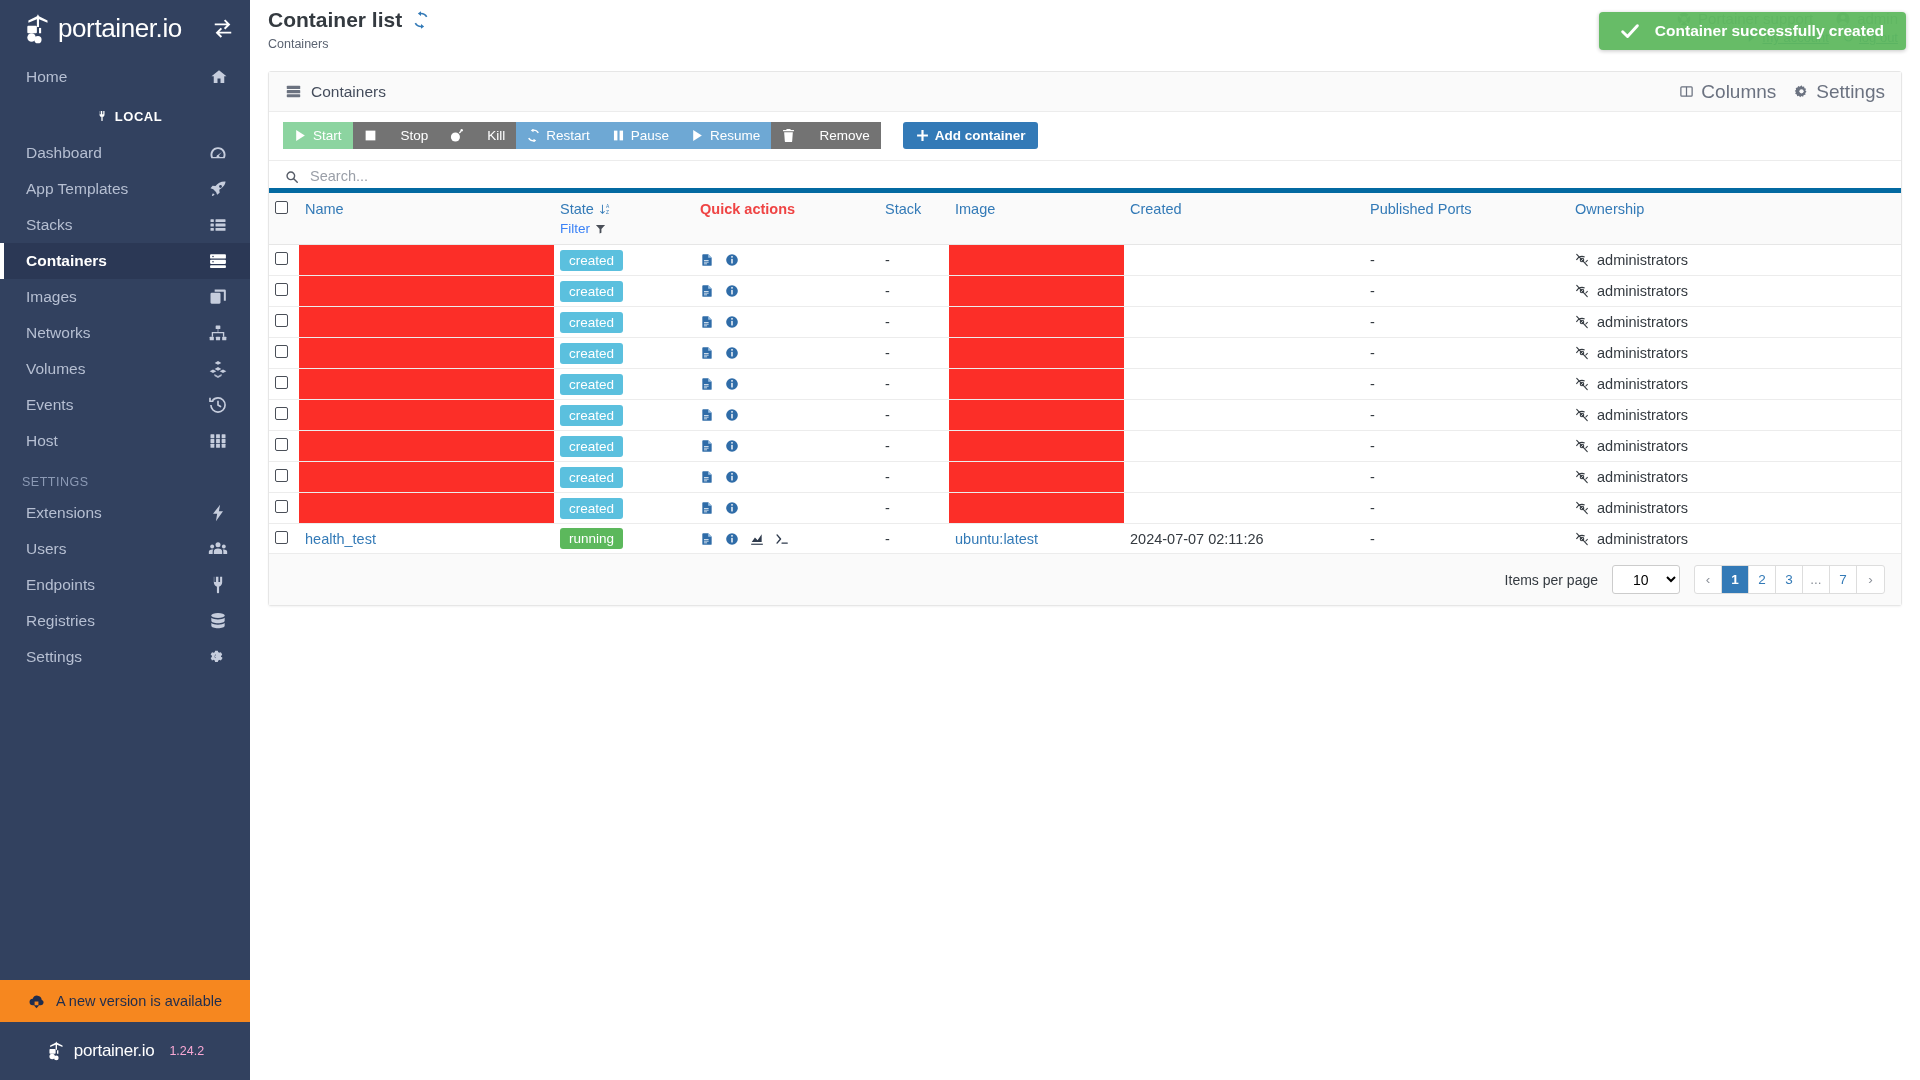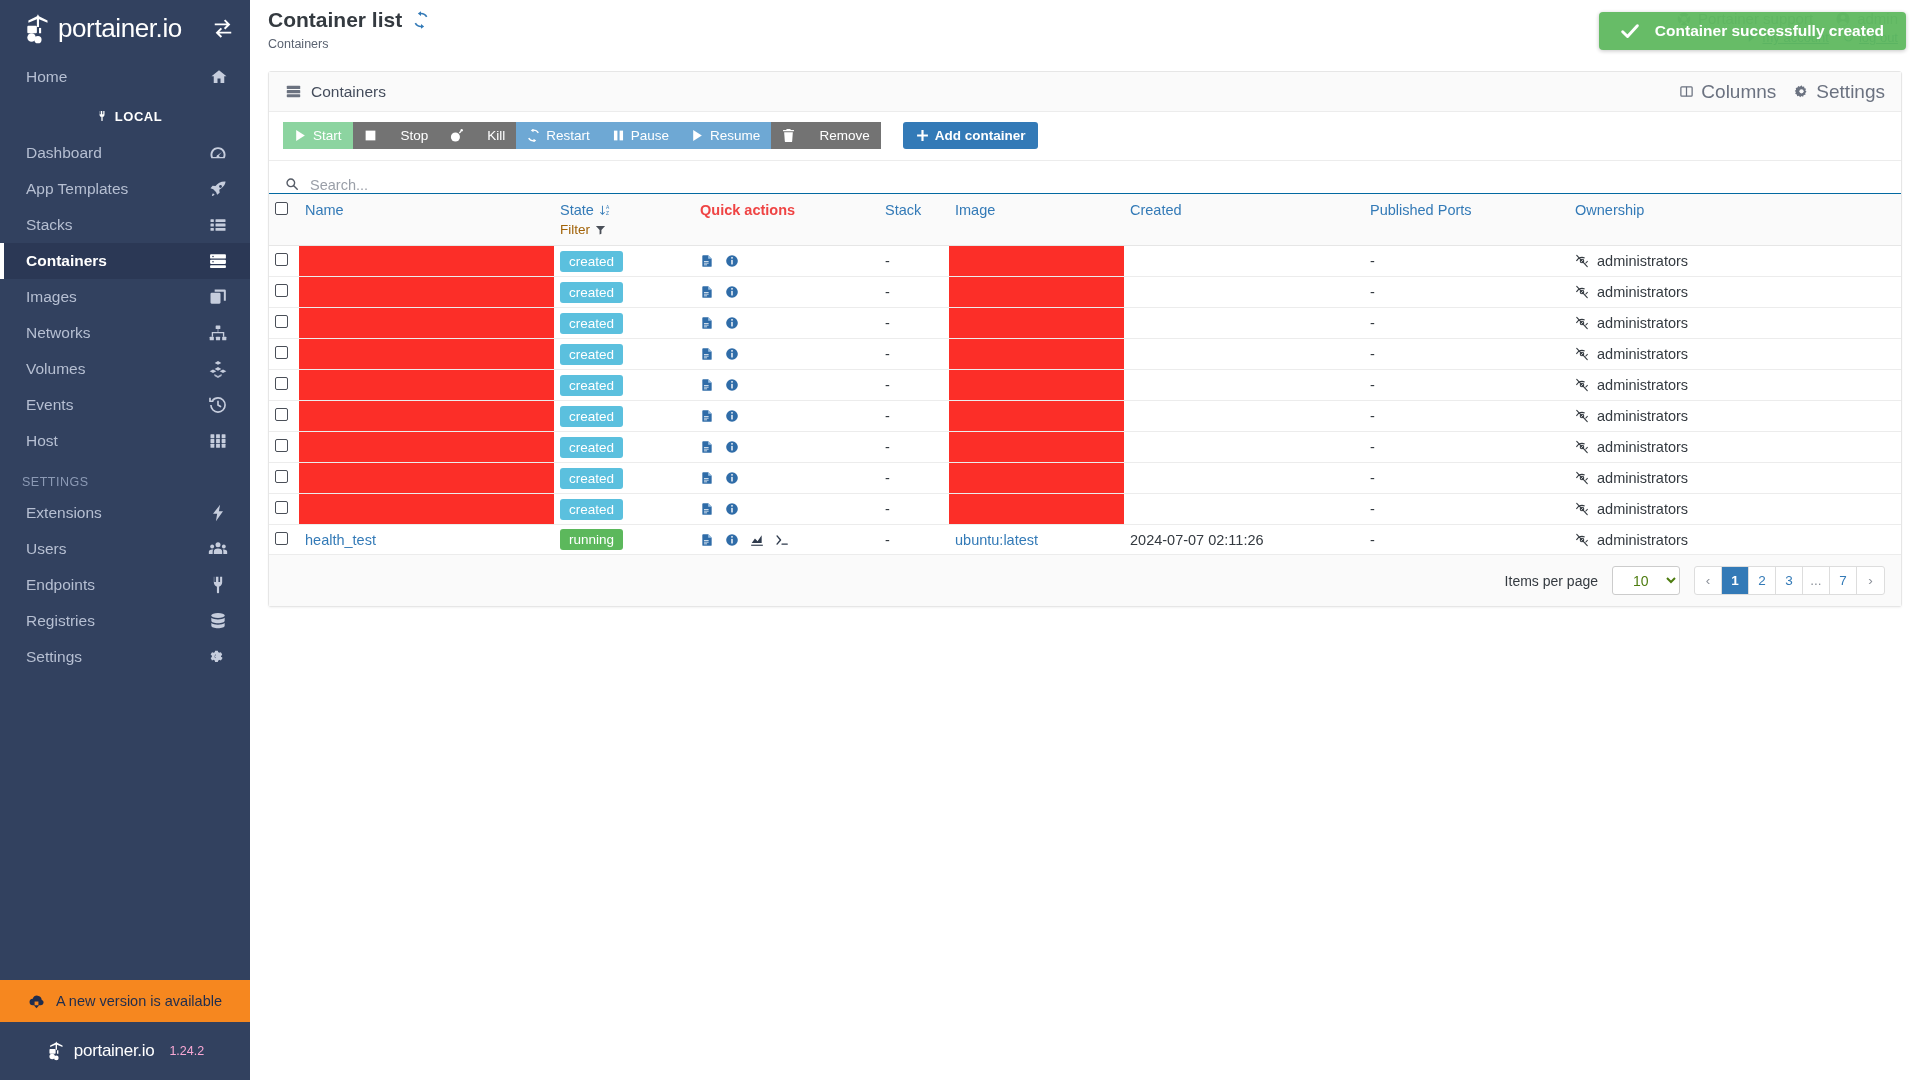--- a/index.html
+++ b/index.html
@@ -143,42 +143,42 @@
   .btn .ico { width: 13px; height: 13px; display: flex; }
   .btn.green { background: #8cd4a0; }
   .btn.red   { background: #737373; gap: 24px; }
   .btn.blue  { background: #6ea8d4; }
   .btn.primary {
     background: #337ab7; border-radius: 3px; margin-left: 22px; height: 27px;
     padding: 0 13px; font-weight: bold; font-size: 13.5px;
   }
 
   .searchrow {
-    height: 33px; border-top: 1px solid #ececec; border-bottom: 1px solid #0369a1;
-    display: flex; align-items: flex-start; padding: 16px 16px; gap: 11px;
+    height: 33px; border-top: 1px solid #ececec; border-bottom: 5px solid #0369a1;
+    display: flex; align-items: flex-end; padding: 4px 16px; gap: 11px;
   }
   .searchrow .ico { width: 14px; height: 14px; display: flex; color: #555b66; }
   .searchrow input {
     flex: 1; border: none; outline: none; font-size: 14.5px;
     color: #333; font-family: inherit; background: transparent;
   }
   .searchrow input::placeholder { color: #9a9fa8; }
 
   
   table.ctable { width: 100%; border-collapse: collapse; table-layout: fixed; }
   table.ctable th {
     background: #fafafa; text-align: left; font-weight: normal;
     font-size: 14.5px; color: #337ab7; padding: 8px 6px;
     vertical-align: top; border-bottom: 1px solid #e6e6e6;
   }
   table.ctable th.plain { color: #ef4444; font-weight: bold; }
   .th-inner { display: flex; align-items: center; gap: 5px; }
   .th-filter {
     display: flex; align-items: center; gap: 5px;
-    color: #a16207; font-size: 13.5px; margin-top: 4px;
+    color: #3b82f6; font-size: 13.5px; margin-top: 4px;
   }
   .th-filter .ico { width: 11px; height: 12px; display: flex; }
   .sortico { width: 13px; height: 13px; display: flex; }
 
   table.ctable td {
     padding: 0 6px; height: 30px; font-size: 14.5px; color: #343a40;
     border-bottom: 1px solid #ececec; vertical-align: middle;
   }
   .cb {
     width: 13px; height: 13px; border: 1.6px solid #4a4f58;
@@ -200,21 +200,21 @@
   .redact-cell { padding: 0 !important; }
 
   
   .pagerow {
     background: #fafafa; display: flex; align-items: center;
     justify-content: flex-end; gap: 14px; padding: 11px 16px;
   }
   .pagerow .lbl { font-size: 14px; color: #343a40; }
   .ipp {
     height: 29px; border: 1px solid #ccc; border-radius: 3px; background: #fff;
-    font-size: 14px; color: #4d7c0f; padding: 0 6px 0 16px;
+    font-size: 14px; color: #000000; padding: 0 6px 0 16px;
     font-family: inherit; cursor: pointer;
   }
   .pager { display: flex; border: 1px solid #ddd; border-radius: 3px; overflow: hidden; background:#fff; }
   .pg {
     min-width: 27px; height: 27px; display: flex; align-items: center; justify-content: center;
     font-size: 13.5px; color: #337ab7; border-right: 1px solid #ddd; cursor: pointer; padding: 0 7px;
   }
   .pg:last-child { border-right: none; }
   .pg.active { background: #337ab7; color: #fff; font-weight: bold; }
   .pg.muted { color: #8a8f98; }

